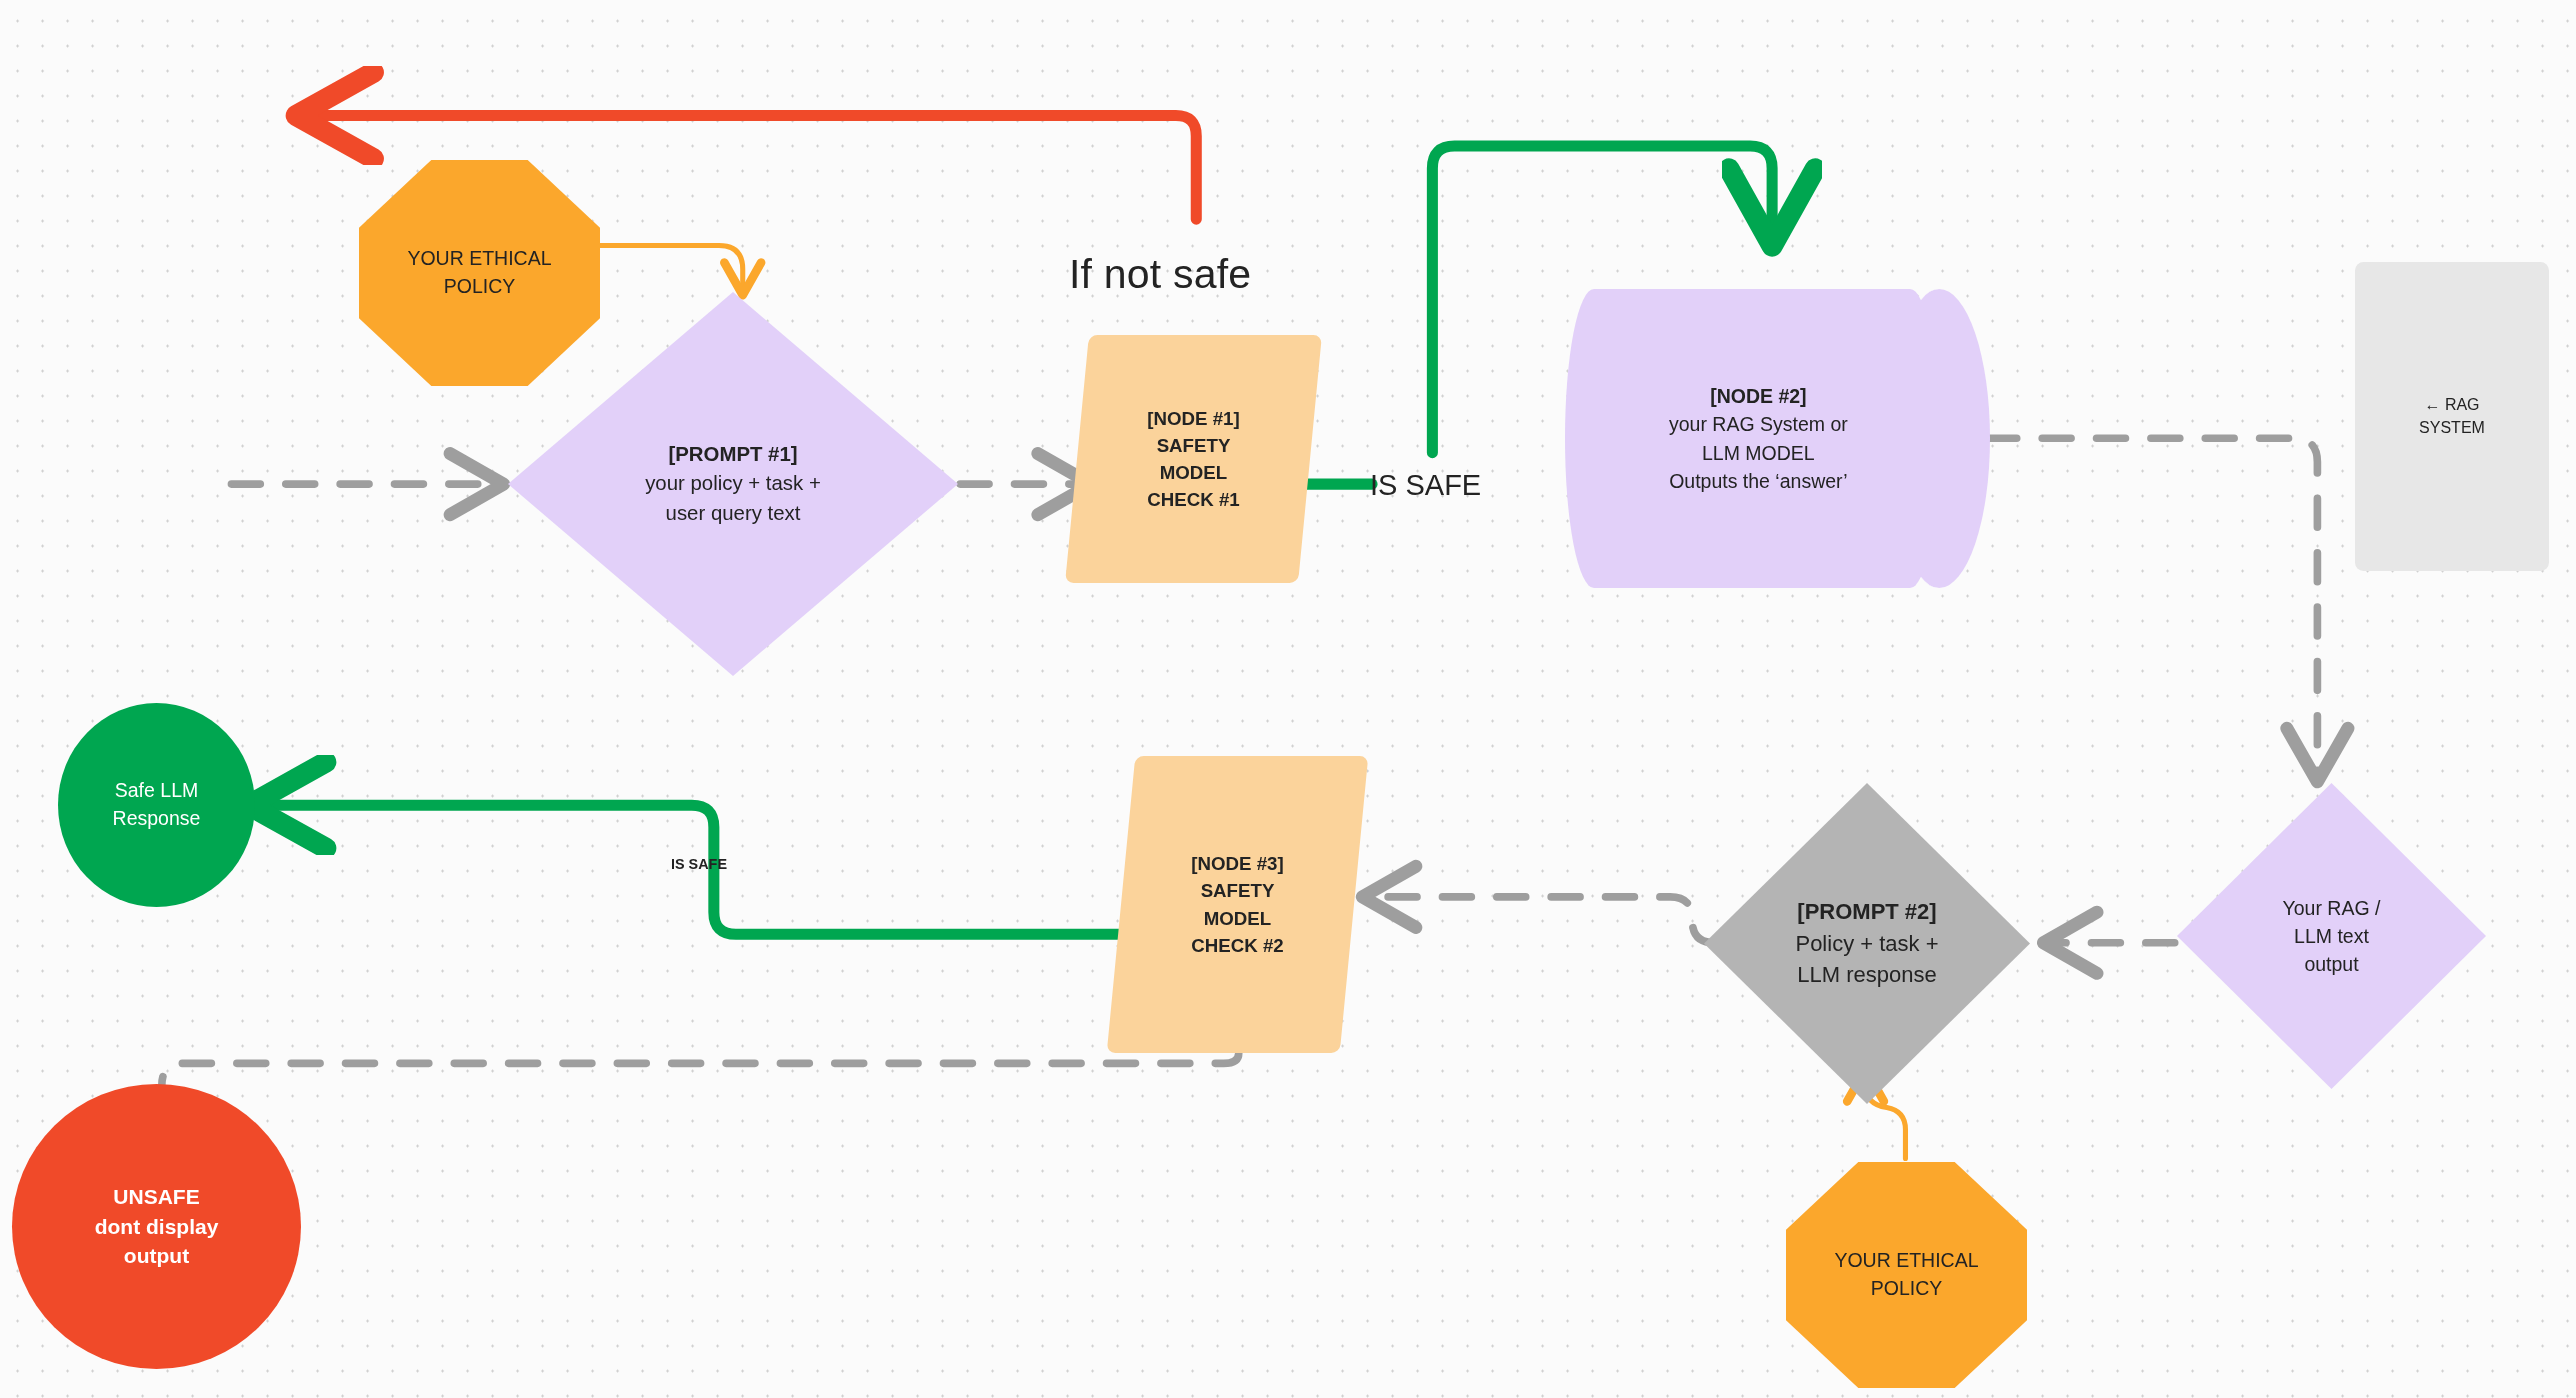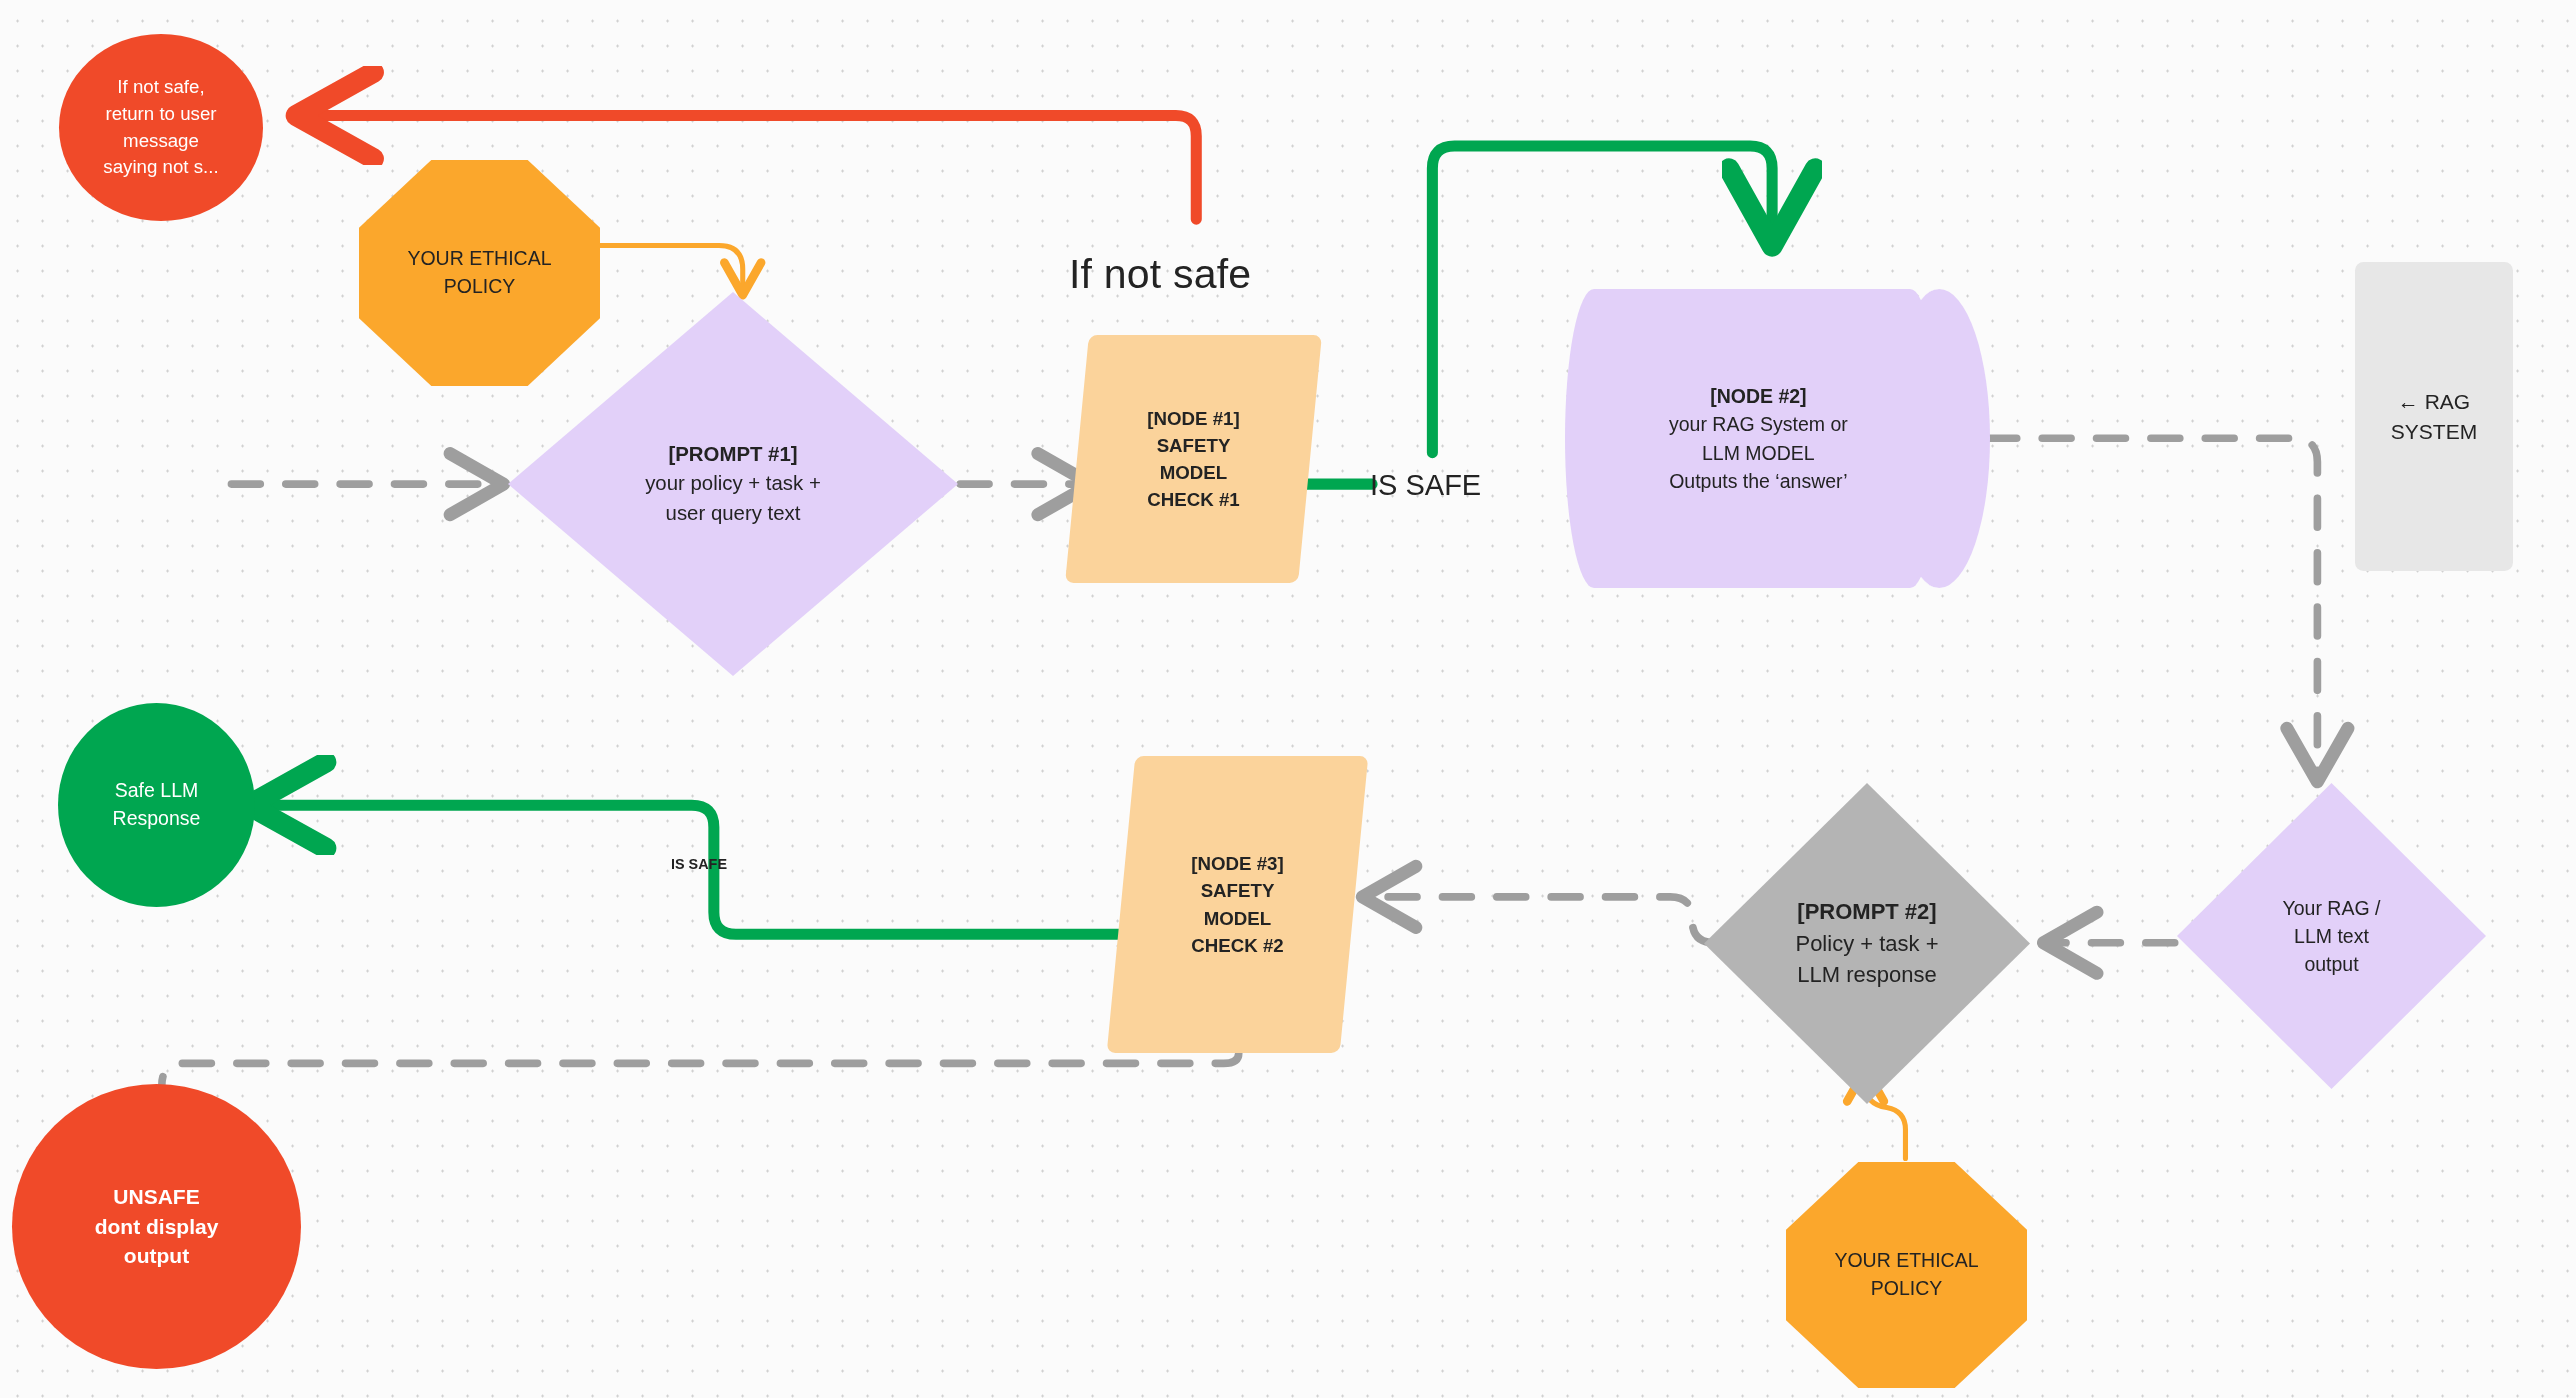--- a/index.html
+++ b/index.html
@@ -161,26 +161,20 @@
 
     <path d="M2018,1110 Q1992,1110 1992,1084 L1992,1082 Q1992,1056 1966,1056 L1608,1056" fill="none" stroke="#9e9e9e" stroke-width="9" stroke-dasharray="34 30" stroke-linecap="round" marker-end="url(#ar-grey)"></path>
 
     <path d="M2243,1364 L2243,1330 Q2243,1308 2221,1304 Q2196,1300 2196,1278 L2196,1262" fill="none" stroke="#fba72c" stroke-width="6" stroke-linecap="round" marker-end="url(#ar-orange)"></path>
 
     <path d="M1352,1100 L866,1100 Q840,1100 840,1074 L840,974 Q840,948 814,948 L300,948" fill="none" stroke="#00a650" stroke-width="13" stroke-linecap="round" marker-end="url(#ar-green)"></path>
 
     <path d="M1458,1240 Q1458,1252 1440,1252 L216,1252 Q190,1252 190,1278 L190,1300" fill="none" stroke="#9e9e9e" stroke-width="9" stroke-dasharray="34 30" stroke-linecap="round"></path>
   </svg>
 
-  <div class="node ellipse red" style="left:59px; top:34px; width:204px; height:187px; font-size:18.7px;">
-    <span class="ln">If not safe,</span>
-    <span class="ln">return to user</span>
-    <span class="ln">message</span>
-    <span class="ln">saying not s...</span>
-  </div>
 
   <div class="node octagon" style="left:359px; top:160px; width:241px; height:226px; font-size:19.5px;">
     <span class="ln">YOUR ETHICAL</span>
     <span class="ln">POLICY</span>
   </div>
 
 
   <div class="diamond-wrap" style="left:508px; top:292px; width:450px; height:384px;">
     <div class="diamond-shape d-purple"></div>
     <div class="diamond-txt" style="font-size:20.4px;">
@@ -207,21 +201,21 @@
     <div class="cyl-body"></div>
     <div class="cyl-txt" style="font-size:19.5px;">
       <span class="ln b">[NODE #2]</span>
       <span class="gap"></span>
       <span class="ln">your RAG System or</span>
       <span class="ln">LLM MODEL</span>
       <span class="ln">Outputs the ‘answer’</span>
     </div>
   </div>
 
-  <div class="node rrect" style="left:2355px; top:262px; width:158px; height:309px; font-size:21px;">
+  <div class="node rrect" style="left:2355px; top:262px; width:194px; height:309px; font-size:16px;">
     <span class="ln">← RAG</span>
     <span class="ln">SYSTEM</span>
   </div>
 
   <div class="node ellipse green" style="left:58px; top:703px; width:197px; height:204px; font-size:19.5px;">
     <span class="ln">Safe LLM</span>
     <span class="ln">Response</span>
   </div>
 
   <div class="para-wrap" style="left:1121px; top:756px; width:233px; height:297px;">

